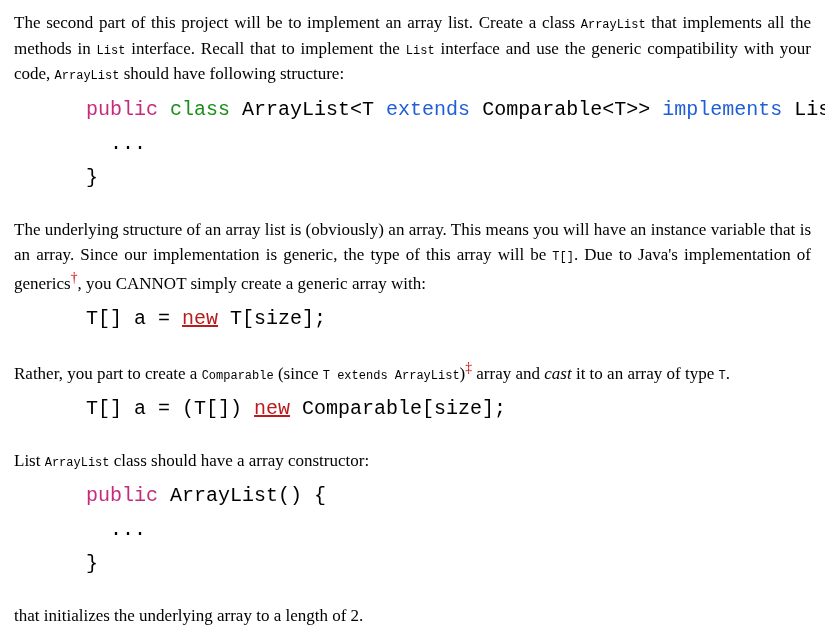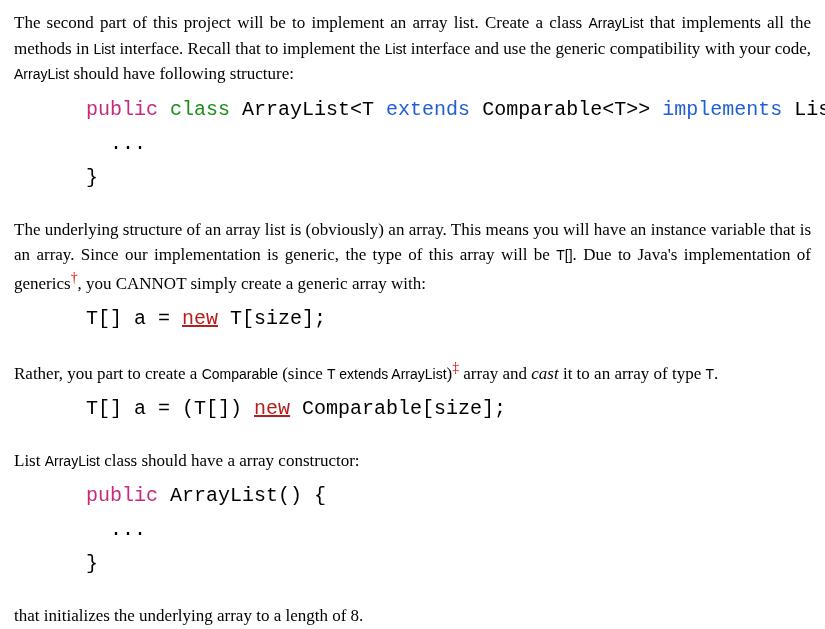--- a/index.html
+++ b/index.html
@@ -11,22 +11,22 @@
       margin: 0;
       padding: 10px 14px;
       width: 825px;
       box-sizing: border-box;
     }
     p {
       margin: 0 0 4px 0;
       text-align: justify;
     }
     .code-inline {
-      font-family: Liberation Sans, sans-serif;
-      font-size: 14px;
+      font-family: Liberation Mono, monospace;
+      font-size: 12px;
     }
     .code-block {
       font-family: 'Courier New', Courier, monospace;
       font-size: 20px;
       margin: 6px 0 10px 72px;
       line-height: 1.7;
       white-space: pre;
     }
     .kw-public { color: #c52b7a; }
     .kw-class { color: #1a8f1a; }
@@ -67,14 +67,14 @@
 
 <p class="spaced">
   <span>List </span><span class="code-inline">ArrayList</span><span> class should have a array constructor:</span>
 </p>
 
 <div class="code-block"><span class="kw-public">public</span> <span>ArrayList() {</span>
 <span>  ...</span>
 <span>}</span></div>
 
 <p class="spaced">
-  <span>that initializes the underlying array to a length of 8.</span>
+  <span>that initializes the underlying array to a length of 2.</span>
 </p>
 
 </body></html>

